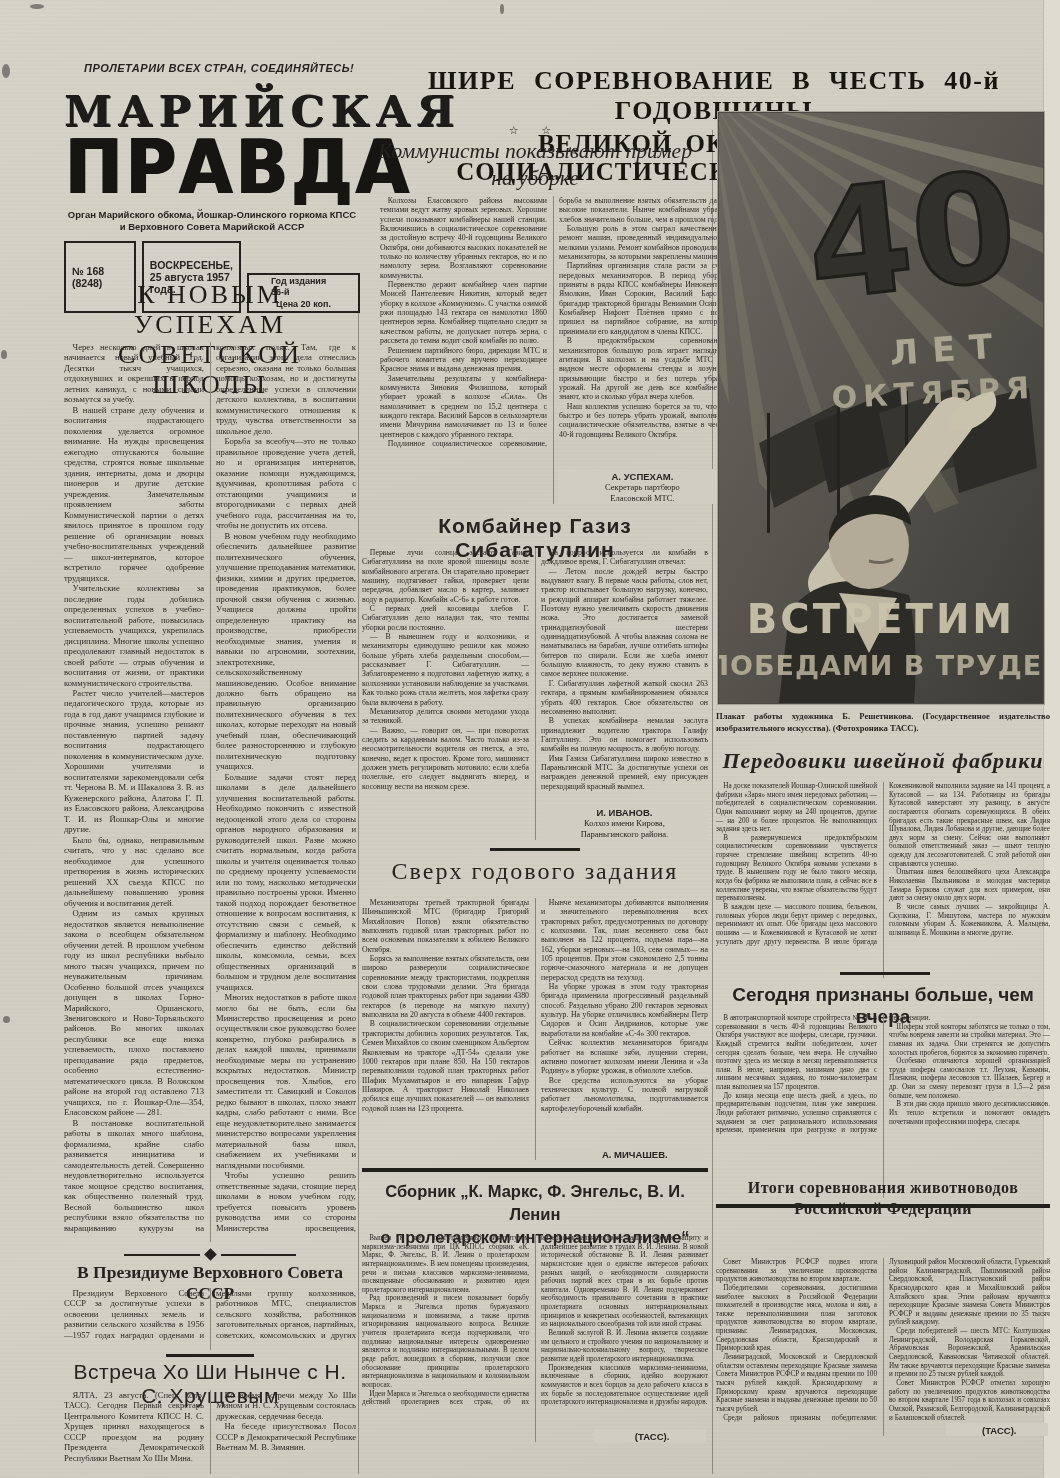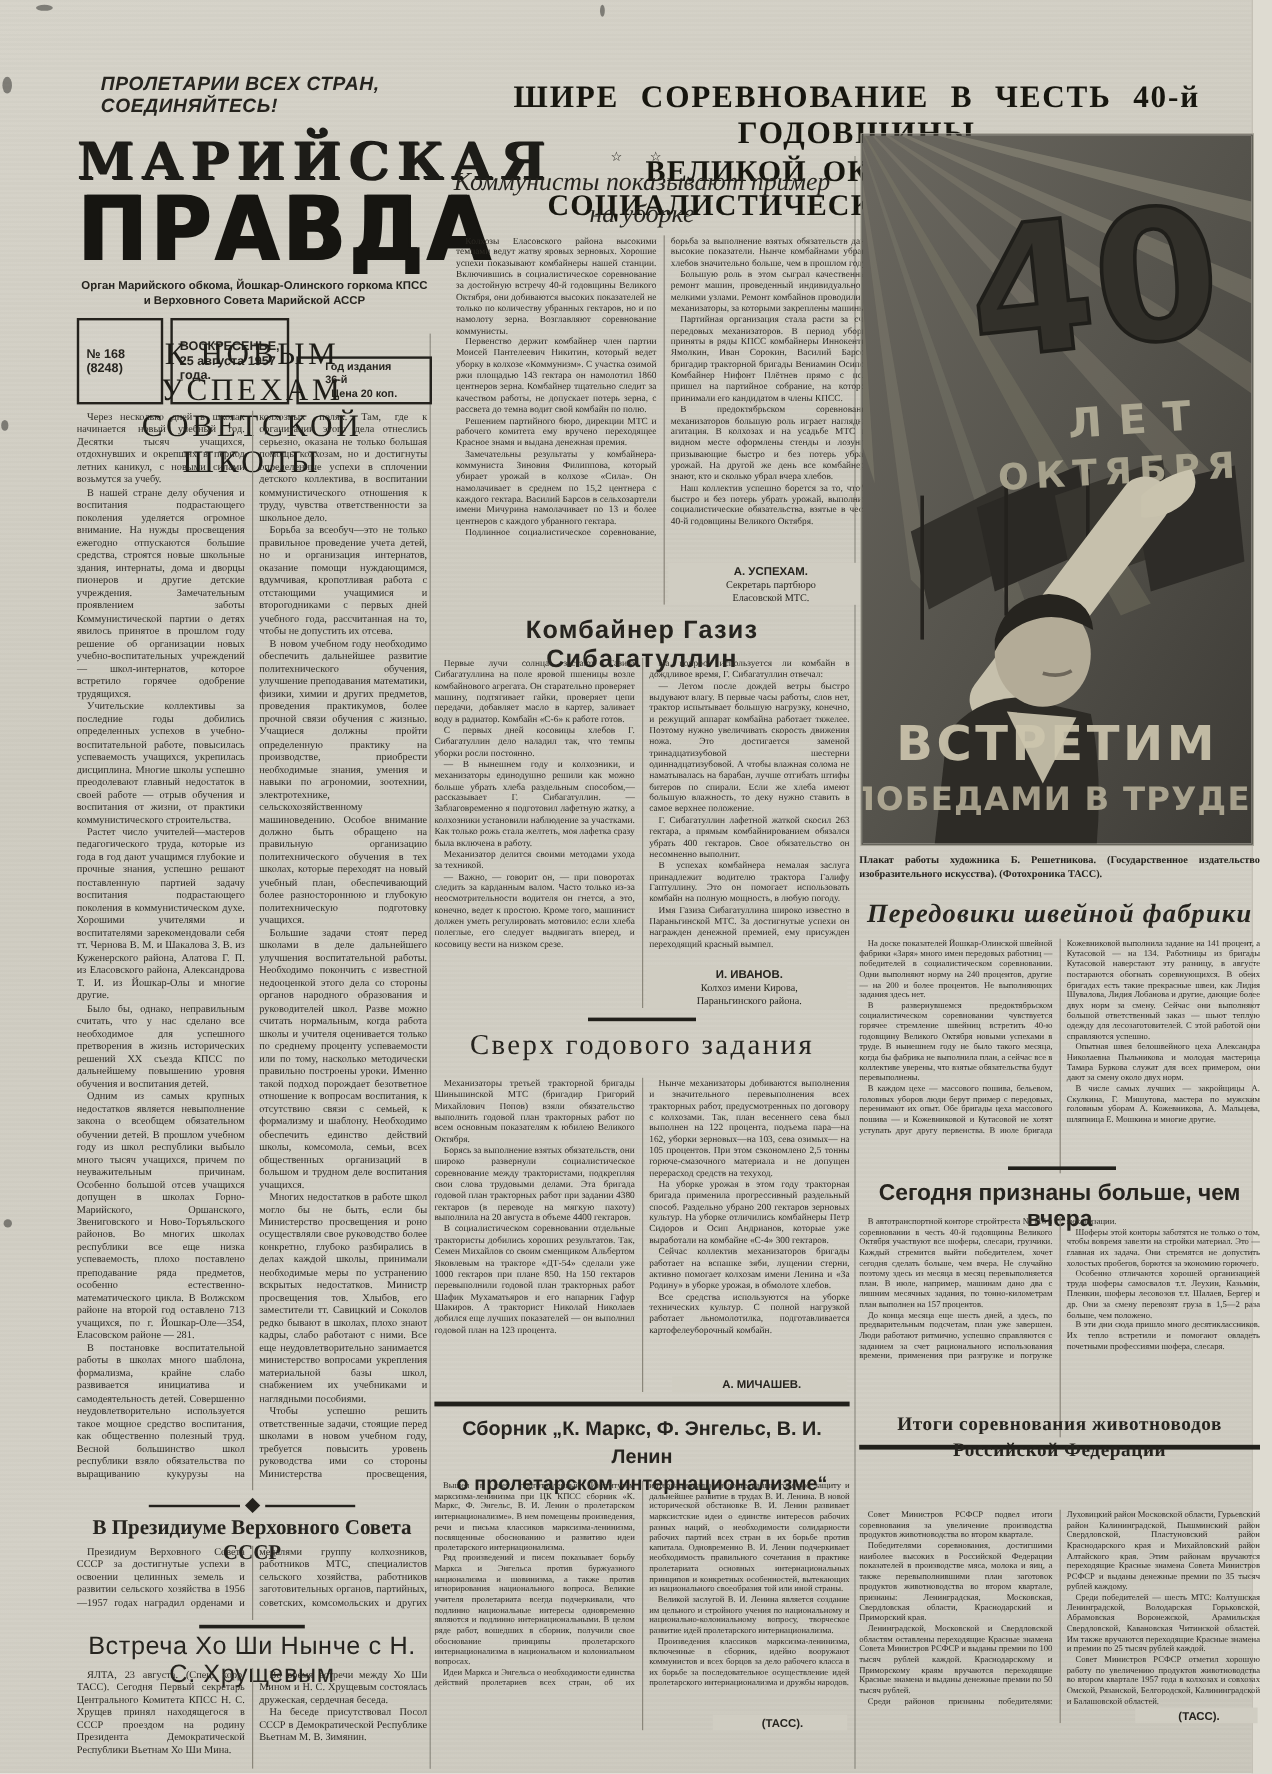--- a/index.html
+++ b/index.html
@@ -13,21 +13,21 @@
     background:repeating-linear-gradient(0deg,rgba(0,0,0,.012) 0 2px,rgba(255,255,255,.015) 2px 4px);}
   .edge-right{position:absolute;right:0;top:0;width:16px;height:100%;
     background:#dedbd1;border-left:1px solid #bdbaaf;}
   .speck{position:absolute;background:#19181575;border-radius:50%;}
 
   .abs{position:absolute;}
   .vrule{position:absolute;width:1px;background:#5a574e;opacity:.55;}
 
   
   .slogan{font-family:"Liberation Sans",sans-serif;font-weight:bold;font-style:italic;
-    font-size:16px;letter-spacing:.5px;}
+    font-size:11px;letter-spacing:.5px;}
   .mast-title1{font-family:"DejaVu Serif",serif;font-weight:bold;font-size:43px;
     letter-spacing:6px;line-height:1;text-align:center;color:#1d1c18;
     text-shadow:1px 1px 0 #1d1c18;}
   .mast-title2{font-family:"DejaVu Sans",sans-serif;font-weight:bold;font-size:69px;
     letter-spacing:3px;line-height:.95;text-align:center;color:#161511;
     transform:scaleY(1.08);transform-origin:top;text-shadow:2px 0 0 #161511;}
   .organ{font-family:"Liberation Sans",sans-serif;font-weight:bold;font-size:9.5px;
     text-align:center;line-height:1.35;}
   .issue-bar{display:flex;gap:6px;font-family:"Liberation Sans",sans-serif;font-weight:bold;}
   .issue-box{border:2px solid #24221d;display:flex;align-items:center;justify-content:center;

